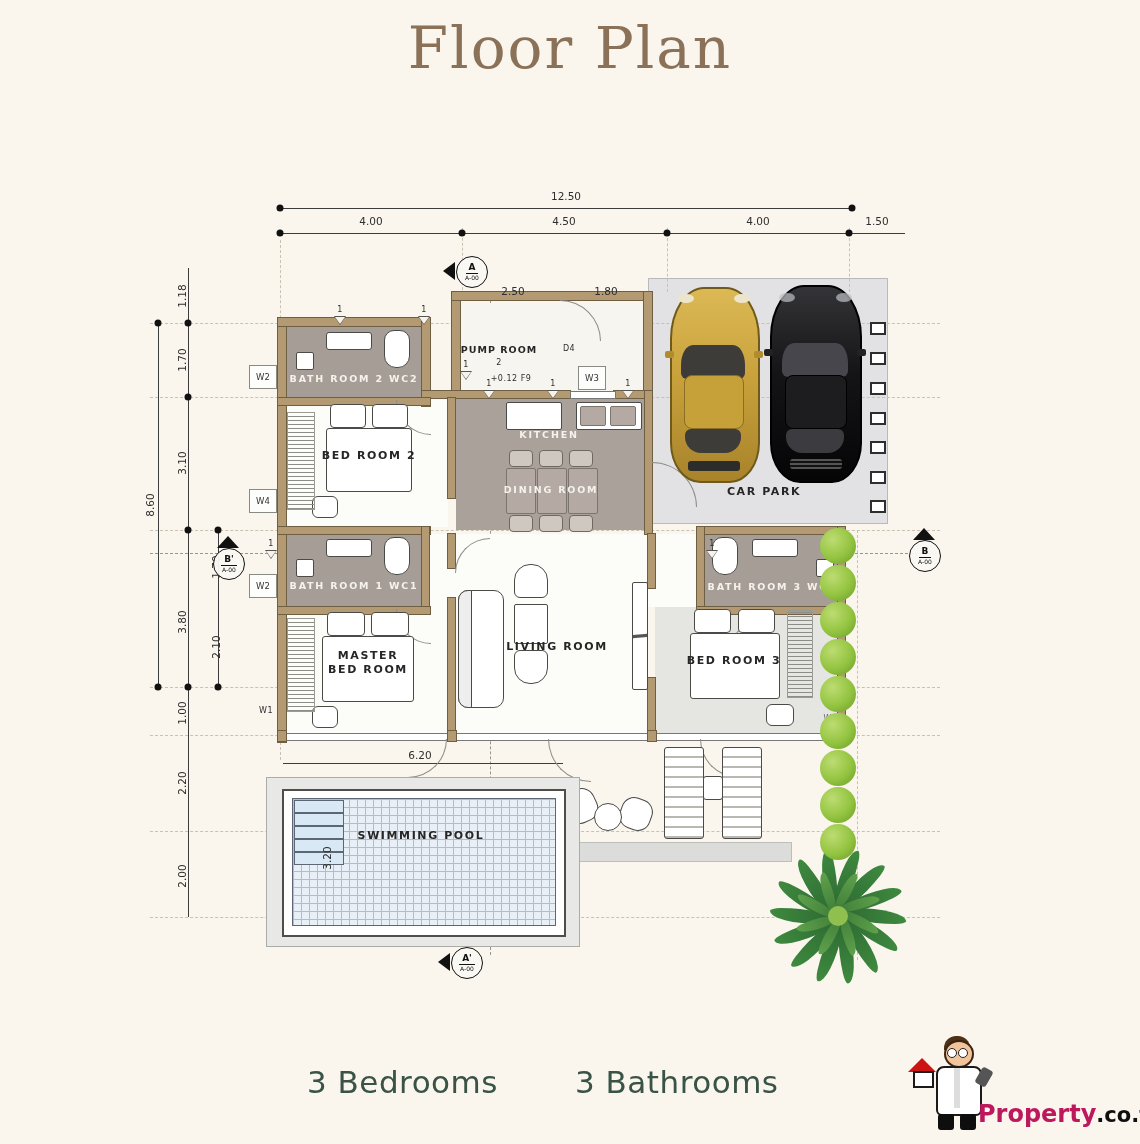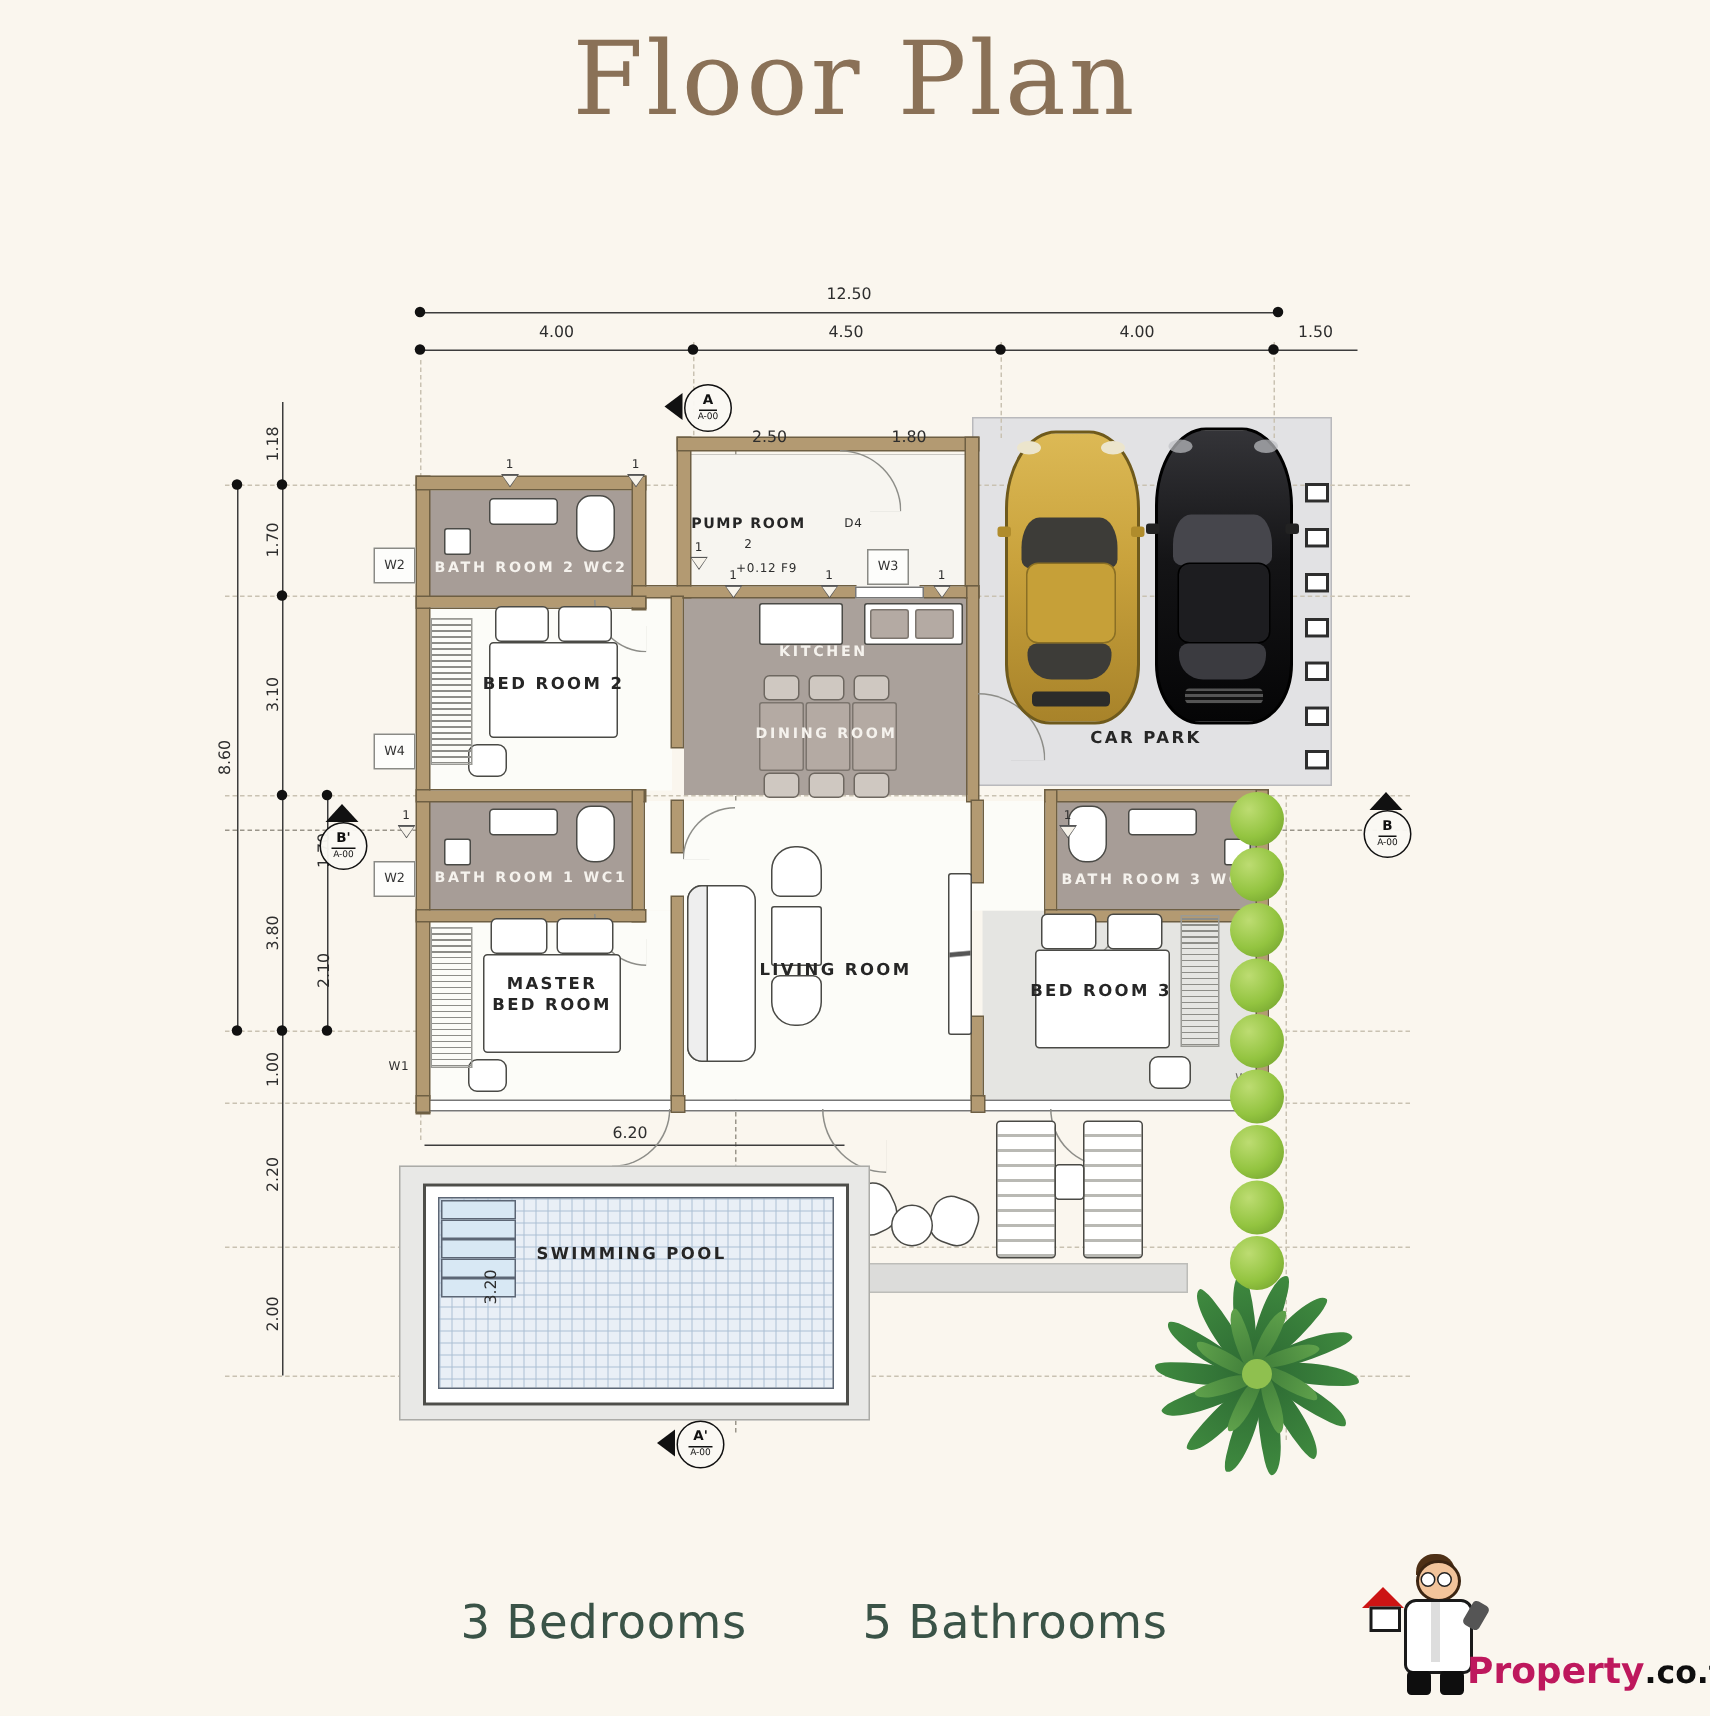--- a/index.html
+++ b/index.html
@@ -1,21 +1,21 @@
 <!DOCTYPE html>
 <html><head>
 <meta charset="utf-8">
 <style>
   html,body{margin:0;padding:0;}
   body{width:1140px;height:1144px;position:relative;background:#faf6ee;overflow:hidden;
        font-family:"DejaVu Sans",sans-serif;}
   .abs{position:absolute;}
   
   #title{position:absolute;top:14px;left:0;width:100%;text-align:center;
-         font-family:"DejaVu Serif",serif;font-size:68px;color:#8a7157;letter-spacing:2px;}
+         font-family:"DejaVu Serif",serif;font-size:58px;color:#8a7157;letter-spacing:2px;}
   
   .cl{position:absolute;border-top:1px dashed #c9c2b2;height:0;}
   .clv{position:absolute;border-left:1px dashed #c9c2b2;width:0;}
   .cd{position:absolute;border-top:1px dashed #9a958a;height:0;}
   .cdv{position:absolute;border-left:1px dashed #9a958a;width:0;}
   .dl{position:absolute;background:#3c3c3c;}
   .dot{position:absolute;width:7px;height:7px;border-radius:50%;background:#111;transform:translate(-50%,-50%);}
   
   .wall{position:absolute;background:#b39a72;outline:1px solid #6e5f43;}
   .bath{position:absolute;background:#a79d97;}
@@ -404,21 +404,21 @@
     <div class="bush" style="left: 820px; top: 602px;"></div>
     <div class="bush" style="left: 820px; top: 639px;"></div>
     <div class="bush" style="left: 820px; top: 676px;"></div>
     <div class="bush" style="left: 820px; top: 713px;"></div>
     <div class="bush" style="left: 820px; top: 750px;"></div>
     <div class="bush" style="left: 820px; top: 787px;"></div>
     <div class="bush" style="left: 820px; top: 824px;"></div>
   </div>
 
 <div class="summary" style="left:307px;top:1064px">3 Bedrooms</div>
-<div class="summary" style="left:575px;top:1064px">5 Bathrooms</div>
+<div class="summary" style="left:575px;top:1064px">3 Bathrooms</div>
 
 <div class="abs" style="left:898px;top:1024px;width:242px;height:120px">
 
   <div class="abs" style="left:10px;top:34px;width:0;height:0;border-left:14px solid transparent;border-right:14px solid transparent;border-bottom:14px solid #cc1414"></div>
   <div class="abs" style="left:15px;top:47px;width:17px;height:13px;background:#fff;border:2px solid #1a1a1a"></div>
   <div class="abs" style="left:46px;top:12px;width:26px;height:14px;background:#4e3016;border-radius:12px 12px 0 0"></div>
   <div class="abs" style="left:46px;top:16px;width:26px;height:24px;background:#f2c49b;border:2px solid #3c2512;border-radius:50%"></div>
   <div class="abs" style="left:49px;top:24px;width:8px;height:8px;background:#fff;border:1.5px solid #222;border-radius:50%"></div>
   <div class="abs" style="left:60px;top:24px;width:8px;height:8px;background:#fff;border:1.5px solid #222;border-radius:50%"></div>
   <div class="abs" style="left:38px;top:42px;width:42px;height:46px;background:#fff;border:2px solid #1a1a1a;border-radius:8px 8px 6px 6px"></div>

